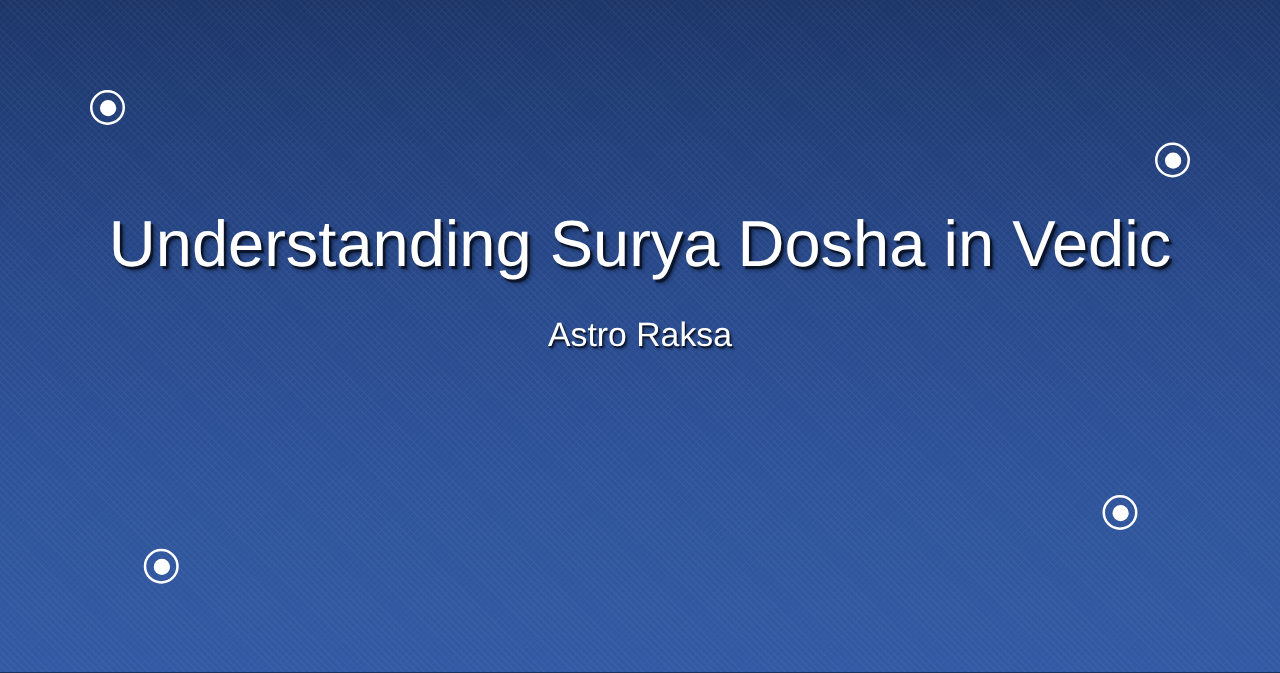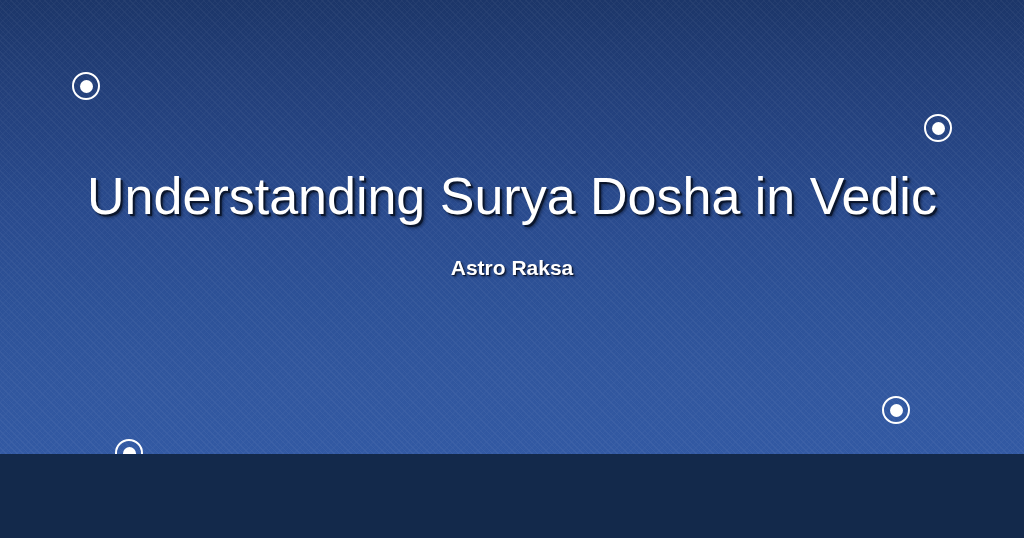--- a/index.html
+++ b/index.html
@@ -5,21 +5,21 @@
 <style>
   html, body {
     margin: 0;
     padding: 0;
     background: #13294b;
   }
 
   #slide {
     position: relative;
     width: 1024px;
-    height: 454px;
+    height: 538px;
     overflow: hidden;
     font-family: "Liberation Sans", sans-serif;
     
     background: linear-gradient(180deg,
         #1c3669 0%,
         #23407c 22%,
         #294a8d 45%,
         #2d5298 68%,
         #31579f 86%,
         #3259a3 100%);
@@ -86,22 +86,22 @@
   }
 
   #slide-title .title-line {
     display: block;
     white-space: nowrap;
   }
 
   #slide-subtitle {
     margin: 0;
     padding-top: 28px;
-    font-size: 21px;
-    font-weight: 700;
+    font-size: 27px;
+    font-weight: 400;
     line-height: 26px;
     color: #ffffff;
     text-shadow:
        1px 1px 0 rgba(8, 16, 34, 0.78),
        2px 2px 2px rgba(6, 12, 28, 0.50);
   }
 </style>
 </head>
 <body>
 

